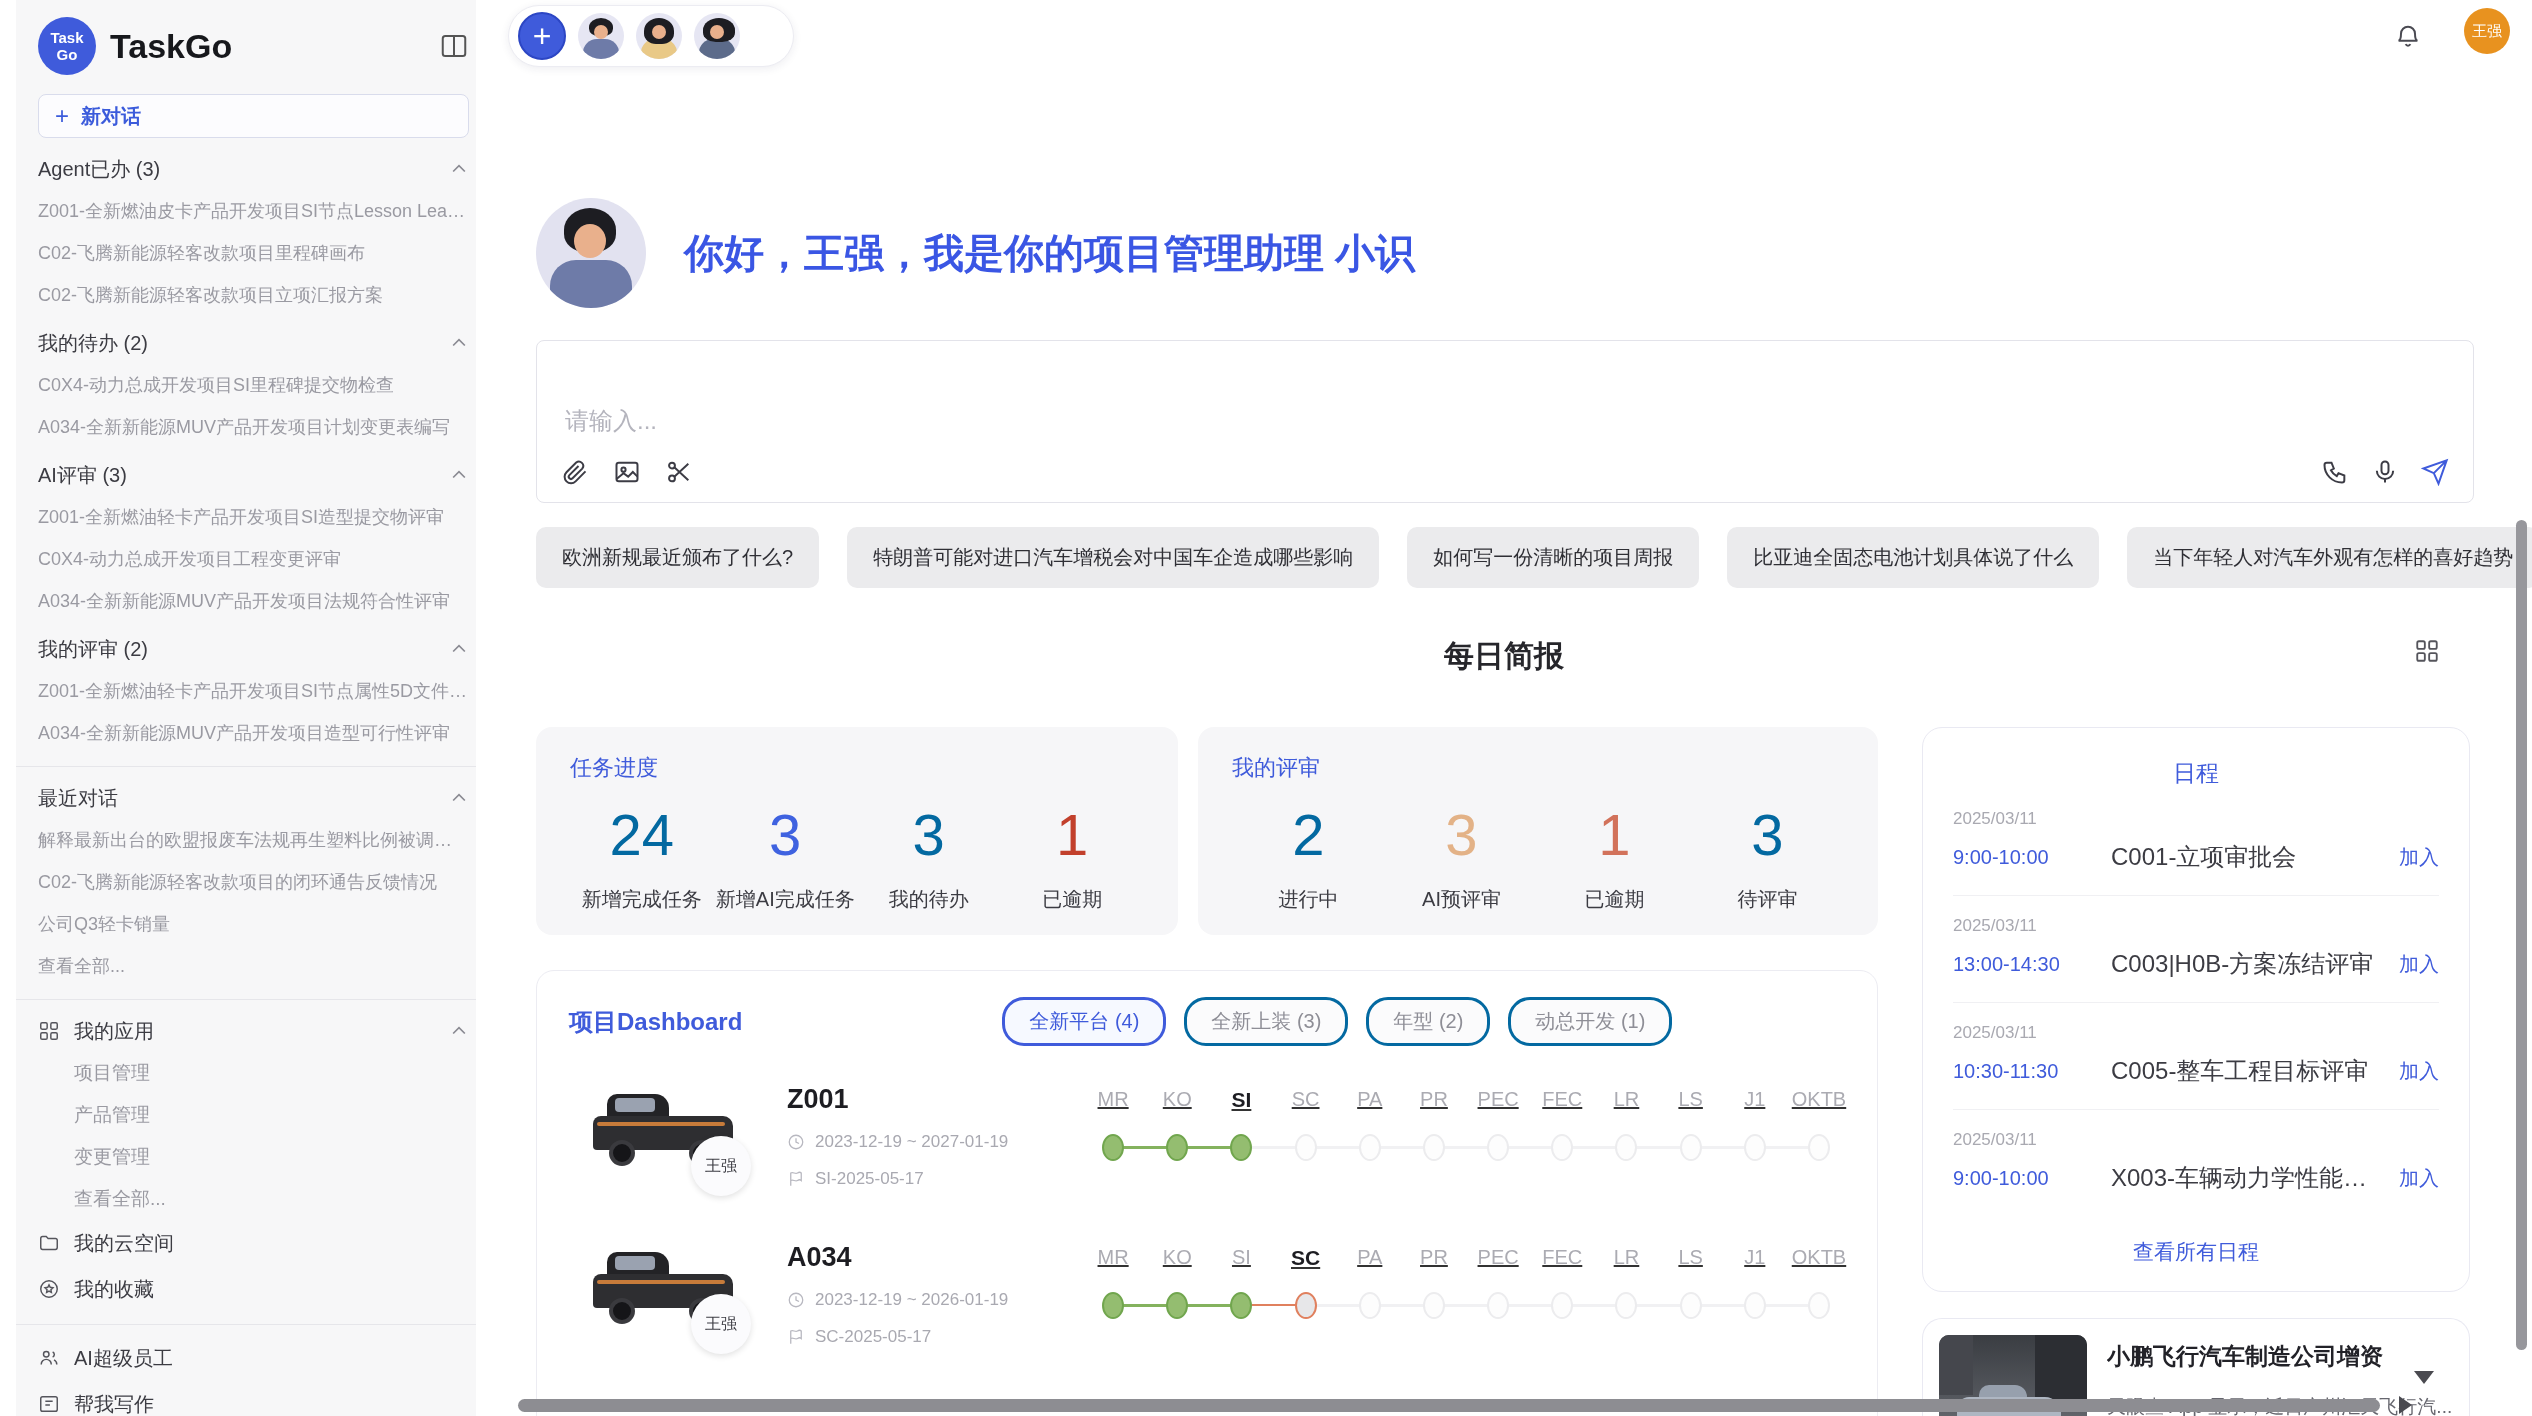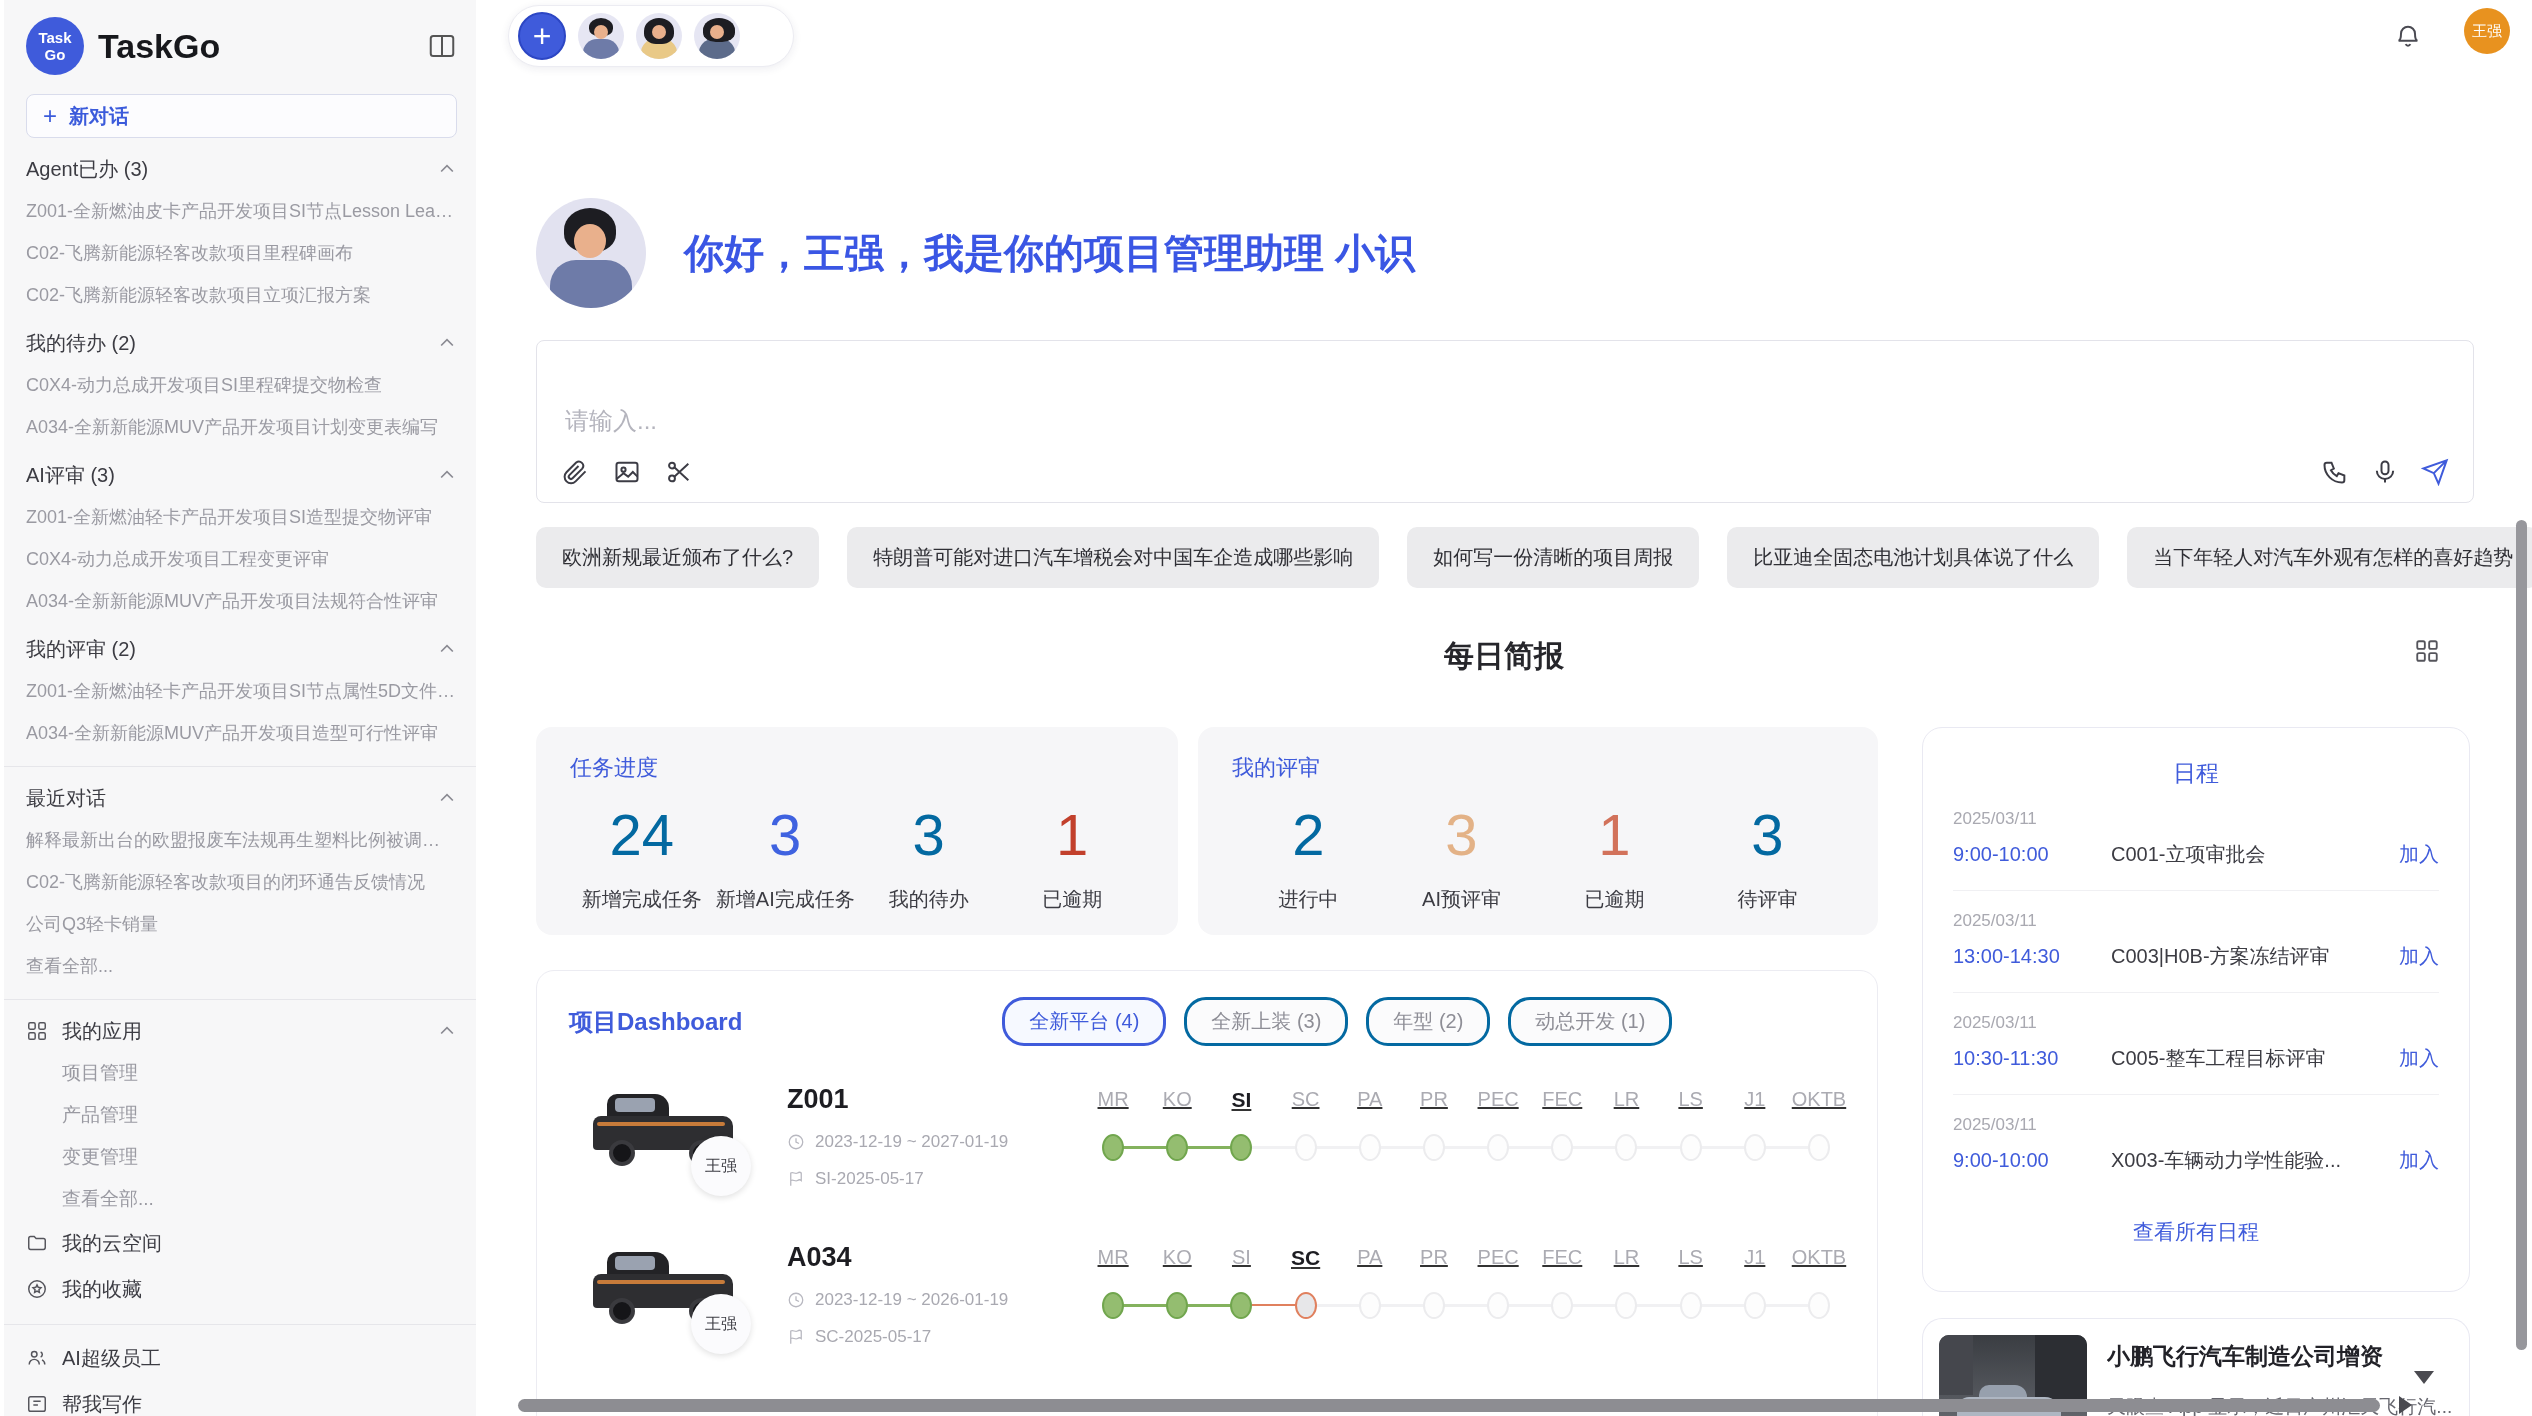--- a/index.html
+++ b/index.html
@@ -1,20 +1,20 @@
 <!DOCTYPE html>
 <html><head>
 <meta charset="utf-8">
 <style>
   * { margin:0; padding:0; box-sizing:border-box; }
   html,body { width:2532px; height:1416px; overflow:hidden; background:#fff;
     font-family:"Liberation Sans","DejaVu Sans",sans-serif; color:#333; }
 
   
-  .sidebar { position:absolute; left:4px; top:0; width:476px; height:1416px;
+  .sidebar { position:absolute; left:16px; top:0; width:476px; height:1416px;
     background:#f7f7f8; border-right:1px solid #ececee; padding:14px 22px 10px 22px; overflow:hidden; }
   .side-top { display:flex; align-items:center; gap:14px; height:64px; }
   .logo-circle { width:58px; height:58px; border-radius:50%; background:#3f5bdb; color:#fff;
     display:flex; flex-direction:column; align-items:center; justify-content:center;
     font-size:15px; line-height:17px; font-weight:bold; }
   .app-title { font-size:34px; font-weight:bold; color:#17181c; flex:1; }
   .panel-toggle { width:30px; height:30px; color:#555; cursor:pointer; }
   .new-chat-btn { margin-top:16px; height:44px; border:1px solid #d9dcec; background:#fcfcfe;
     border-radius:8px; display:flex; align-items:center; gap:12px; padding:0 16px;
     color:#3b5bdb; font-size:20px; font-weight:bold; cursor:pointer; }
@@ -133,21 +133,21 @@
 
   
   .sched-card { position:absolute; left:1446px; top:727px; width:548px; height:565px; background:#fff;
     border:1px solid #e9e9f2; border-radius:20px; padding:24px 30px; }
   .sched-title { text-align:center; font-size:23px; color:#3f5bdb; margin-top:6px; }
   .sched-entry { padding:20px 0 22px 0; border-bottom:1px solid #f0f0f3; }
   .sched-entry:last-of-type { border-bottom:none; }
   .sched-date { font-size:17px; color:#a9a9b1; }
   .sched-line { display:flex; align-items:center; margin-top:12px; }
   .sched-time { width:158px; font-size:20px; color:#3f5bdb; }
-  .sched-name { flex:1; font-size:20px; color:#3c3c43; white-space:nowrap; overflow:hidden; text-overflow:ellipsis; }
+  .sched-name { flex:1; font-size:24px; color:#3c3c43; white-space:nowrap; overflow:hidden; text-overflow:ellipsis; }
   .sched-join { font-size:20px; color:#3f5bdb; cursor:pointer; margin-left:14px; }
   .sched-footer { text-align:center; font-size:21px; color:#3f5bdb; margin-top:22px; cursor:pointer; }
 
   .news-card { position:absolute; left:1446px; top:1318px; width:548px; height:120px; background:#fff;
     border:1px solid #e9e9f2; border-radius:20px 20px 0 0; border-bottom:none; padding:16px;
     display:flex; gap:20px; overflow:hidden; }
   .news-img { flex:0 0 148px; height:120px; border-radius:10px; position:relative; overflow:hidden;
     background:linear-gradient(180deg,#3a3d42 0%,#56595f 55%,#7d8187 100%); }
   .news-img .bld { position:absolute; left:96px; top:0; width:52px; height:70px; background:#2c2e33; }
   .news-img .bld2 { position:absolute; left:0; top:0; width:34px; height:60px; background:#45474d; }

